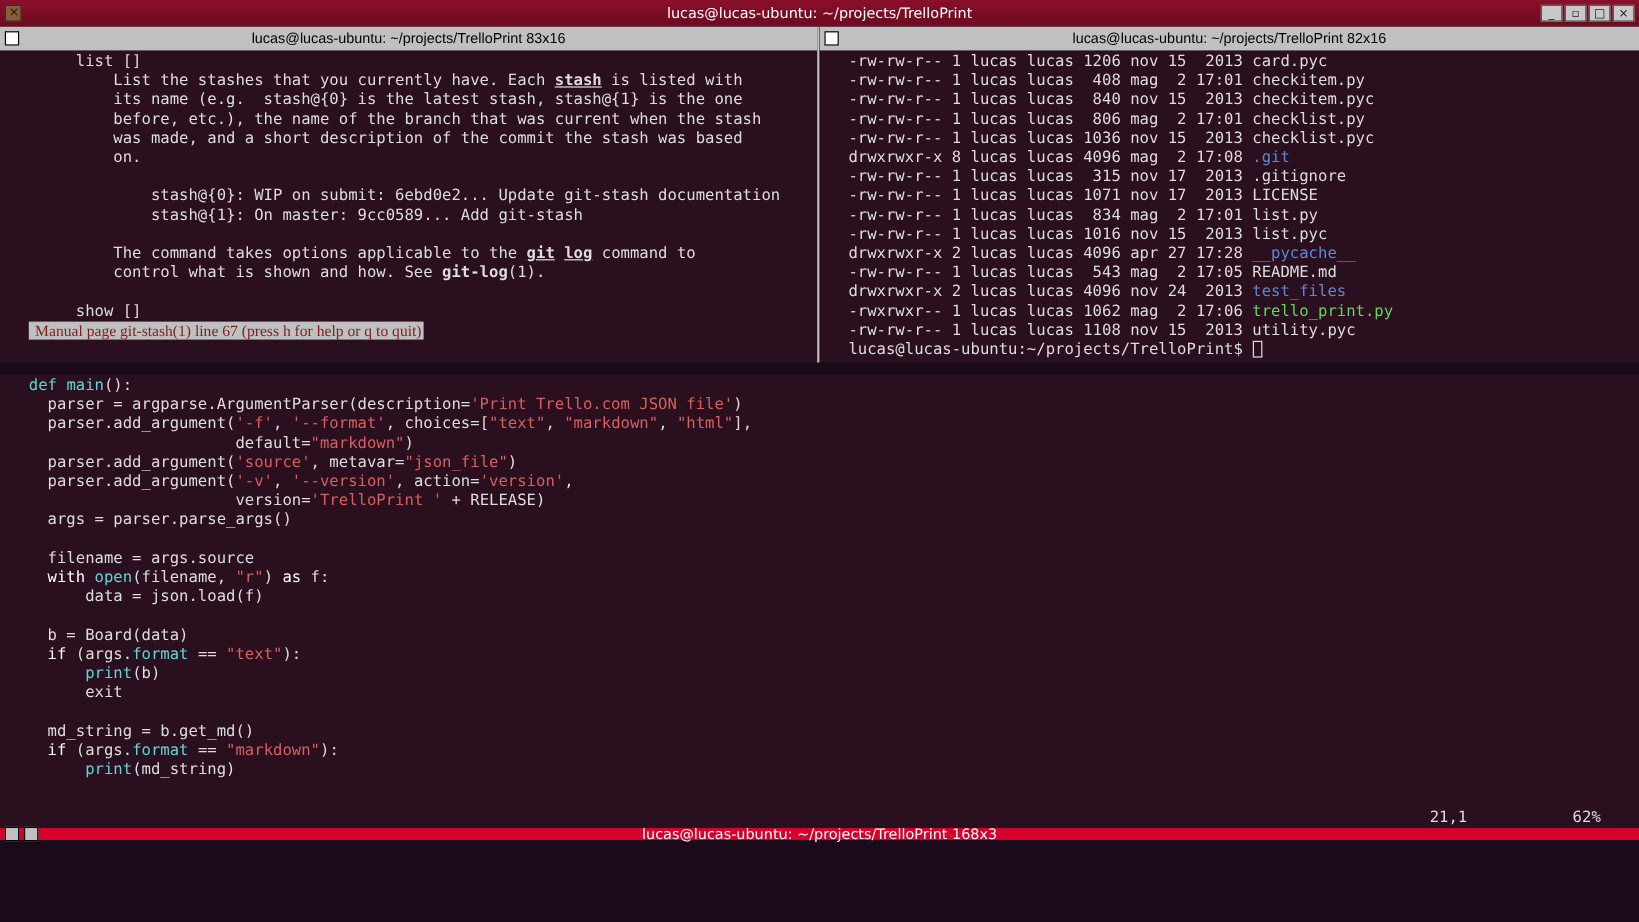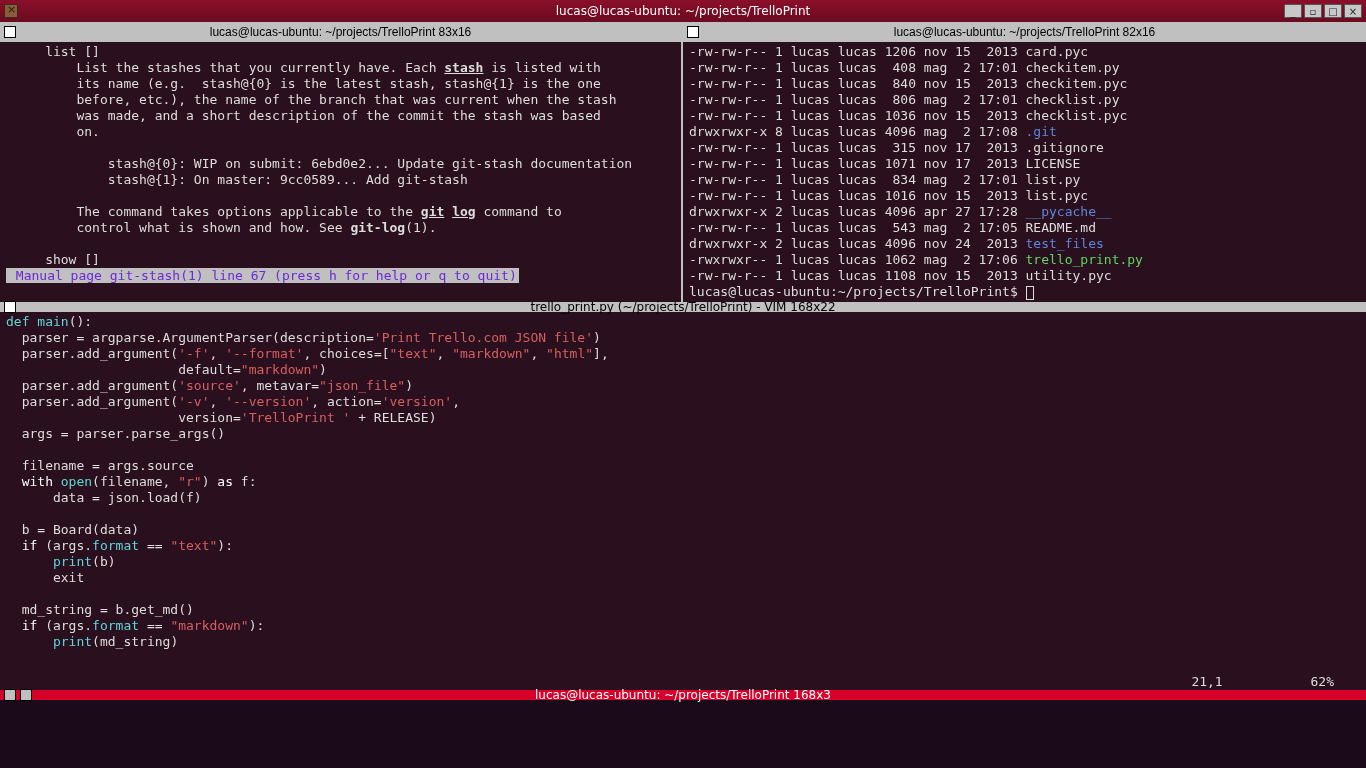--- a/index.html
+++ b/index.html
@@ -85,35 +85,36 @@
   position: absolute;
   left: 4px;
   width: 12px;
   height: 12px;
   border: 1px solid #000;
   background: #fff;
   font-size: 6px;
 }
 .term-body {
   flex: 1;
-  padding: 2px 6px;
+  padding: 2px 24px;
   white-space: pre;
   line-height: 16px;
   overflow: hidden;
 }
 .hl-bold { font-weight: bold; text-decoration: underline; }
 .hl-cyan { color: #5fd7d7; text-align: center; }
 .hl-red { color: #d75f5f; }
 .hl-green { color: #5fd75f; }
 .hl-blue { color: #5f87d7; }
 .hl-orange { color: #ffffff; }
 .status-inv {
   background: #c0c0c0;
-  color: #6d28d9;
+  color: #7f1d1d;
   padding: 0 2px;
+  font-family: Liberation Serif, serif;
 }
 .vim-status {
   height: 16px;
   text-align: right;
   padding-right: 32px;
   color: #ddd;
 }
 .vim-status span { display: inline-block; }
 .divider-v {
   grid-column: 1 / 3;
@@ -194,26 +195,20 @@
   </div>
 
   <div class="pane top-right">
     <div class="pane-header">
       <div class="layout-icon"></div>
       <span>lucas@lucas-ubuntu: ~/projects/TrelloPrint 82x16</span>
     </div>
     <div class="term-body" id="ls-body"><div class="ls-line">-rw-rw-r-- 1 lucas lucas 1206 nov 15  2013 <span class="">card.pyc</span></div><div class="ls-line">-rw-rw-r-- 1 lucas lucas  408 mag  2 17:01 <span class="">checkitem.py</span></div><div class="ls-line">-rw-rw-r-- 1 lucas lucas  840 nov 15  2013 <span class="">checkitem.pyc</span></div><div class="ls-line">-rw-rw-r-- 1 lucas lucas  806 mag  2 17:01 <span class="">checklist.py</span></div><div class="ls-line">-rw-rw-r-- 1 lucas lucas 1036 nov 15  2013 <span class="">checklist.pyc</span></div><div class="ls-line">drwxrwxr-x 8 lucas lucas 4096 mag  2 17:08 <span class="hl-blue">.git</span></div><div class="ls-line">-rw-rw-r-- 1 lucas lucas  315 nov 17  2013 <span class="">.gitignore</span></div><div class="ls-line">-rw-rw-r-- 1 lucas lucas 1071 nov 17  2013 <span class="">LICENSE</span></div><div class="ls-line">-rw-rw-r-- 1 lucas lucas  834 mag  2 17:01 <span class="">list.py</span></div><div class="ls-line">-rw-rw-r-- 1 lucas lucas 1016 nov 15  2013 <span class="">list.pyc</span></div><div class="ls-line">drwxrwxr-x 2 lucas lucas 4096 apr 27 17:28 <span class="hl-blue">__pycache__</span></div><div class="ls-line">-rw-rw-r-- 1 lucas lucas  543 mag  2 17:05 <span class="">README.md</span></div><div class="ls-line">drwxrwxr-x 2 lucas lucas 4096 nov 24  2013 <span class="hl-blue">test_files</span></div><div class="ls-line">-rwxrwxr-- 1 lucas lucas 1062 mag  2 17:06 <span class="hl-green">trello_print.py</span></div><div class="ls-line">-rw-rw-r-- 1 lucas lucas 1108 nov 15  2013 <span class="">utility.pyc</span></div><div class="ls-line">lucas@lucas-ubuntu:~/projects/TrelloPrint$ <span class="cursor"></span></div></div>
   </div>
 
-  <div class="divider-v" style="grid-row:2;">
-    <div style="display:flex;align-items:center;justify-content:center;height:100%;position:relative;font-size:12px;font-family:'DejaVu Sans',sans-serif;">
-      <div style="position:absolute;left:4px;width:12px;height:12px;border:1px solid #000;background:#fff;"></div>
-      <span style="color:#000">trello_print.py (~/projects/TrelloPrint) - VIM 168x22</span>
-    </div>
-  </div>
 
   <div class="pane vim-pane">
     <div class="term-body" id="vim-body"><span class="hl-cyan">def</span> <span class="hl-cyan">main</span>():
   parser = argparse.ArgumentParser(description=<span class="hl-red">'Print Trello.com JSON file'</span>)
   parser.add_argument(<span class="hl-red">'-f'</span>, <span class="hl-red">'--format'</span>, choices=[<span class="hl-red">"text"</span>, <span class="hl-red">"markdown"</span>, <span class="hl-red">"html"</span>],
                       default=<span class="hl-red">"markdown"</span>)
   parser.add_argument(<span class="hl-red">'source'</span>, metavar=<span class="hl-red">"json_file"</span>)
   parser.add_argument(<span class="hl-red">'-v'</span>, <span class="hl-red">'--version'</span>, action=<span class="hl-red">'version'</span>,
                       version=<span class="hl-red">'TrelloPrint '</span> + RELEASE)
   args = parser.parse_args()

